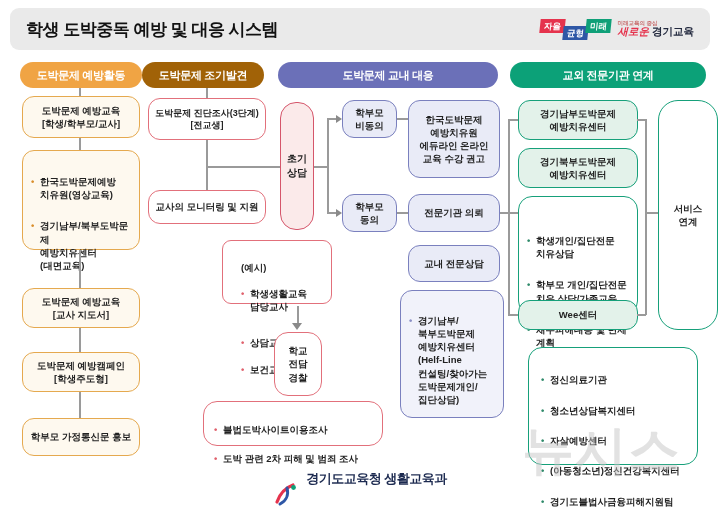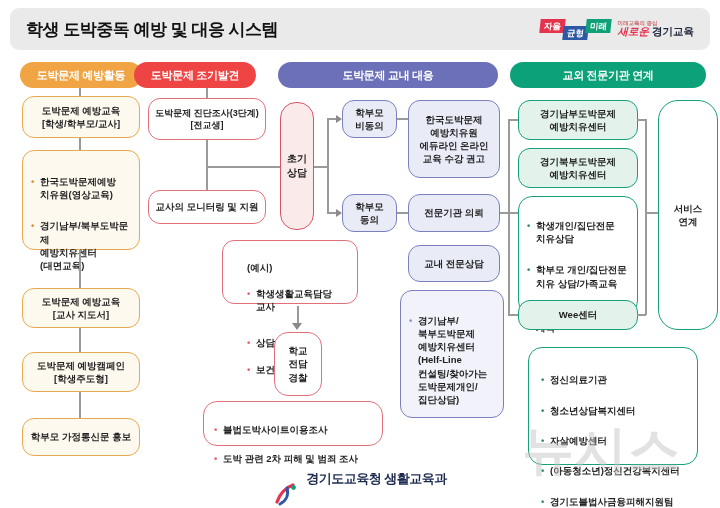--- a/index.html
+++ b/index.html
@@ -73,21 +73,21 @@
         <span class="tagline">미래교육의 중심</span>
         <span class="brandline">
           <span class="brand-red">새로운</span>
           <span class="brand-dark">경기교육</span>
         </span>
       </div>
     </div>
   </div>
 
   <div class="pill" style="left:20px;top:62px;width:122px;background:#F0A444;">도박문제 예방활동</div>
-  <div class="pill" style="left:134px;top:62px;width:122px;background:#ef4444;">도박문제 조기발견</div>
+  <div class="pill" style="left:142px;top:62px;width:122px;background:#a16207;">도박문제 조기발견</div>
   <div class="pill" style="left:278px;top:62px;width:220px;background:#6B70B8;">도박문제 교내 대응</div>
   <div class="pill" style="left:510px;top:62px;width:196px;background:#0CA178;">교외 전문기관 연계</div>
 
   <div class="box c-orange center" style="left:22px;top:96px;width:118px;height:42px;">도박문제 예방교육
 [학생/학부모/교사]</div>
   <div class="box c-orange blist" style="left:22px;top:150px;width:118px;height:100px;padding:11px 8px;">
     <div class="bi bi-o">한국도박문제예방
 치유원(영상교육)</div>
     <div class="bi bi-o">경기남부/북부도박문제
 예방치유센터
@@ -95,21 +95,21 @@
   </div>
   <div class="box c-orange center" style="left:22px;top:288px;width:118px;height:40px;">도박문제 예방교육
 [교사 지도서]</div>
   <div class="box c-orange center" style="left:22px;top:352px;width:118px;height:40px;">도박문제 예방캠페인
 [학생주도형]</div>
   <div class="box c-orange center" style="left:22px;top:418px;width:118px;height:38px;">학부모 가정통신문 홍보</div>
 
   <div class="box c-pinkline center" style="left:148px;top:98px;width:118px;height:42px;font-size:9px;">도박문제 진단조사(3단계)
 [전교생]</div>
   <div class="box c-pinkline center" style="left:148px;top:190px;width:118px;height:34px;">교사의 모니터링 및 지원</div>
-  <div class="box c-pinkline blist" style="left:222px;top:240px;width:136px;height:64px;padding:7px 24px;">
+  <div class="box c-pinkline blist" style="left:222px;top:240px;width:110px;height:64px;padding:7px 18px;border-radius:9px;">
     <div>(예시)</div>
     <div class="bi bi-p" style="margin-bottom:9px;">학생생활교육담당교사</div>
     <div class="bi bi-p" style="margin-bottom:1px;">상담교사</div>
     <div class="bi bi-p" style="margin-bottom:0;">보건교사</div>
   </div>
   <div class="box c-pinkline center" style="left:274px;top:332px;width:48px;height:64px;border-radius:14px;">학교
 전담
 경찰</div>
   <div class="box c-pinkline blist" style="left:203px;top:401px;width:180px;height:45px;padding:8px 10px;border-radius:14px;">
     <div class="bi bi-p" style="margin-bottom:3px;">불법도박사이트이용조사</div>
@@ -135,21 +135,21 @@
 (Helf-Line
 컨설팅/찾아가는
 도박문제개인/
 집단상담)</div>
   </div>
 
   <div class="box c-green center" style="left:518px;top:100px;width:120px;height:40px;">경기남부도박문제
 예방치유센터</div>
   <div class="box c-green center" style="left:518px;top:148px;width:120px;height:40px;">경기북부도박문제
 예방치유센터</div>
-  <div class="box c-greenwhite blist" style="left:518px;top:196px;width:120px;height:119px;padding:9px 8px;">
+  <div class="box c-greenwhite blist" style="left:518px;top:196px;width:120px;height:119px;padding:24px 8px;">
     <div class="bi bi-g">학생개인/집단전문
 치유상담</div>
     <div class="bi bi-g">학부모 개인/집단전문
 치유 상담/가족교육</div>
     <div class="bi bi-g" style="margin-bottom:0;">채무피해대응 및 변제계획</div>
   </div>
   <div class="box c-green center" style="left:518px;top:300px;width:120px;height:30px;">Wee센터</div>
   <div class="box c-greenwhite center" style="left:658px;top:100px;width:60px;height:230px;border-radius:20px;">서비스
 연계</div>
   <div class="box c-greenwhite blist" style="left:528px;top:347px;width:170px;height:118px;padding:9px 12px;line-height:1.6;">

